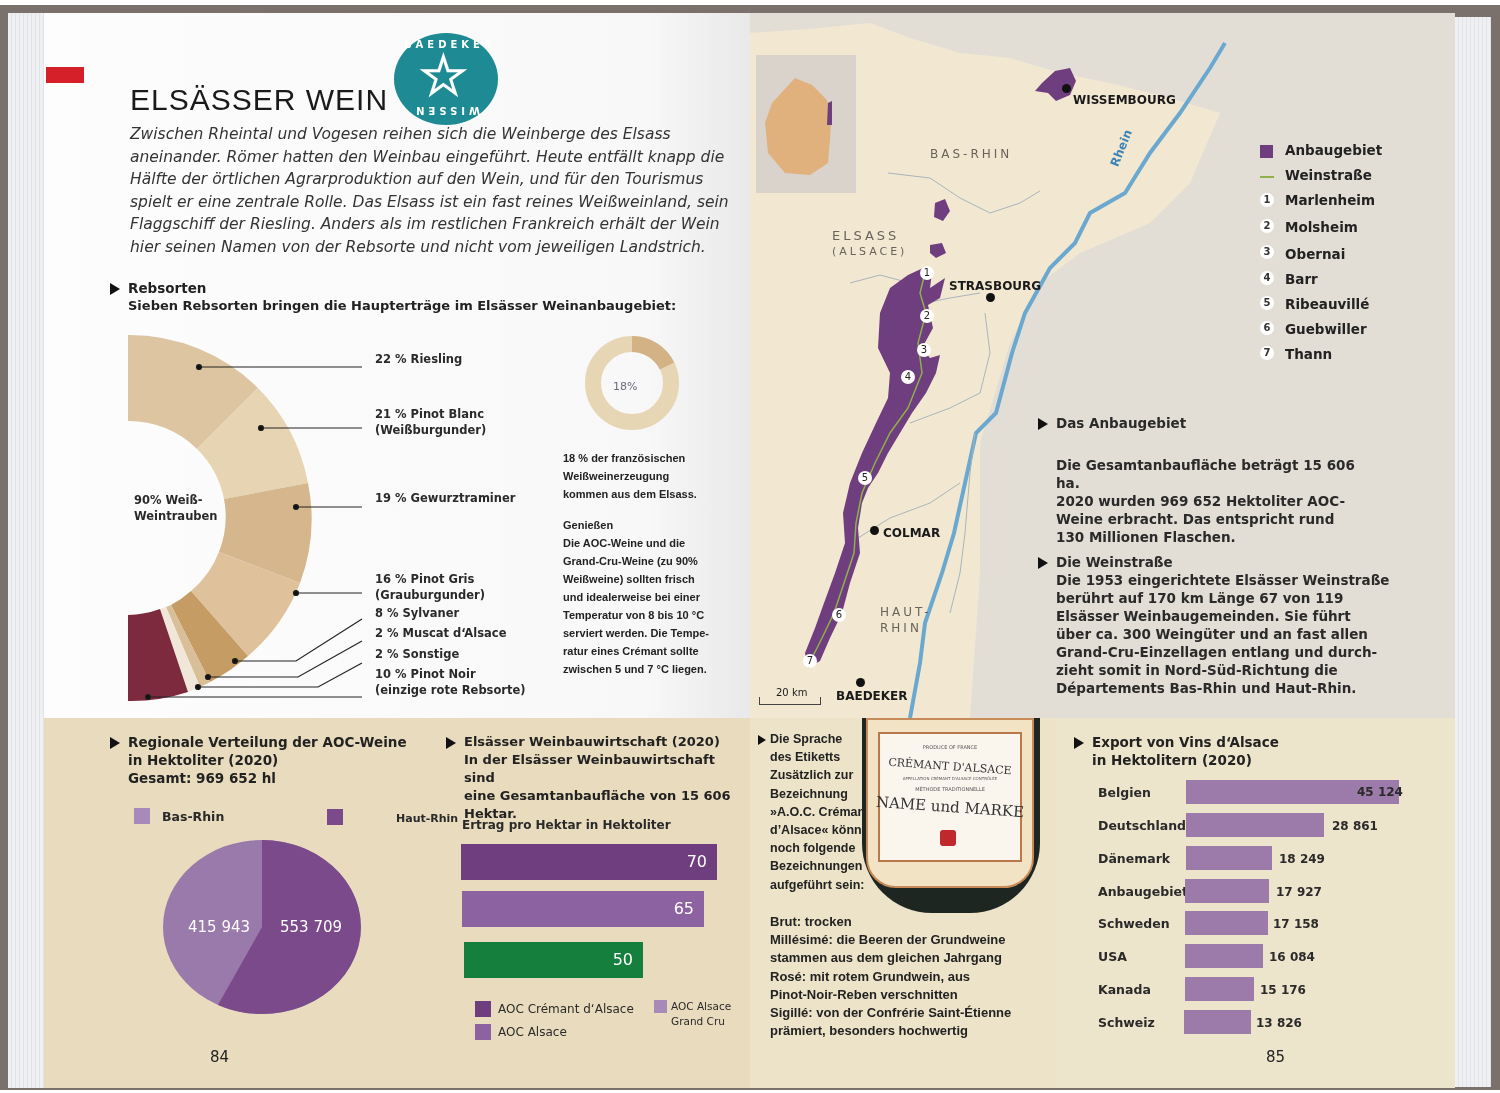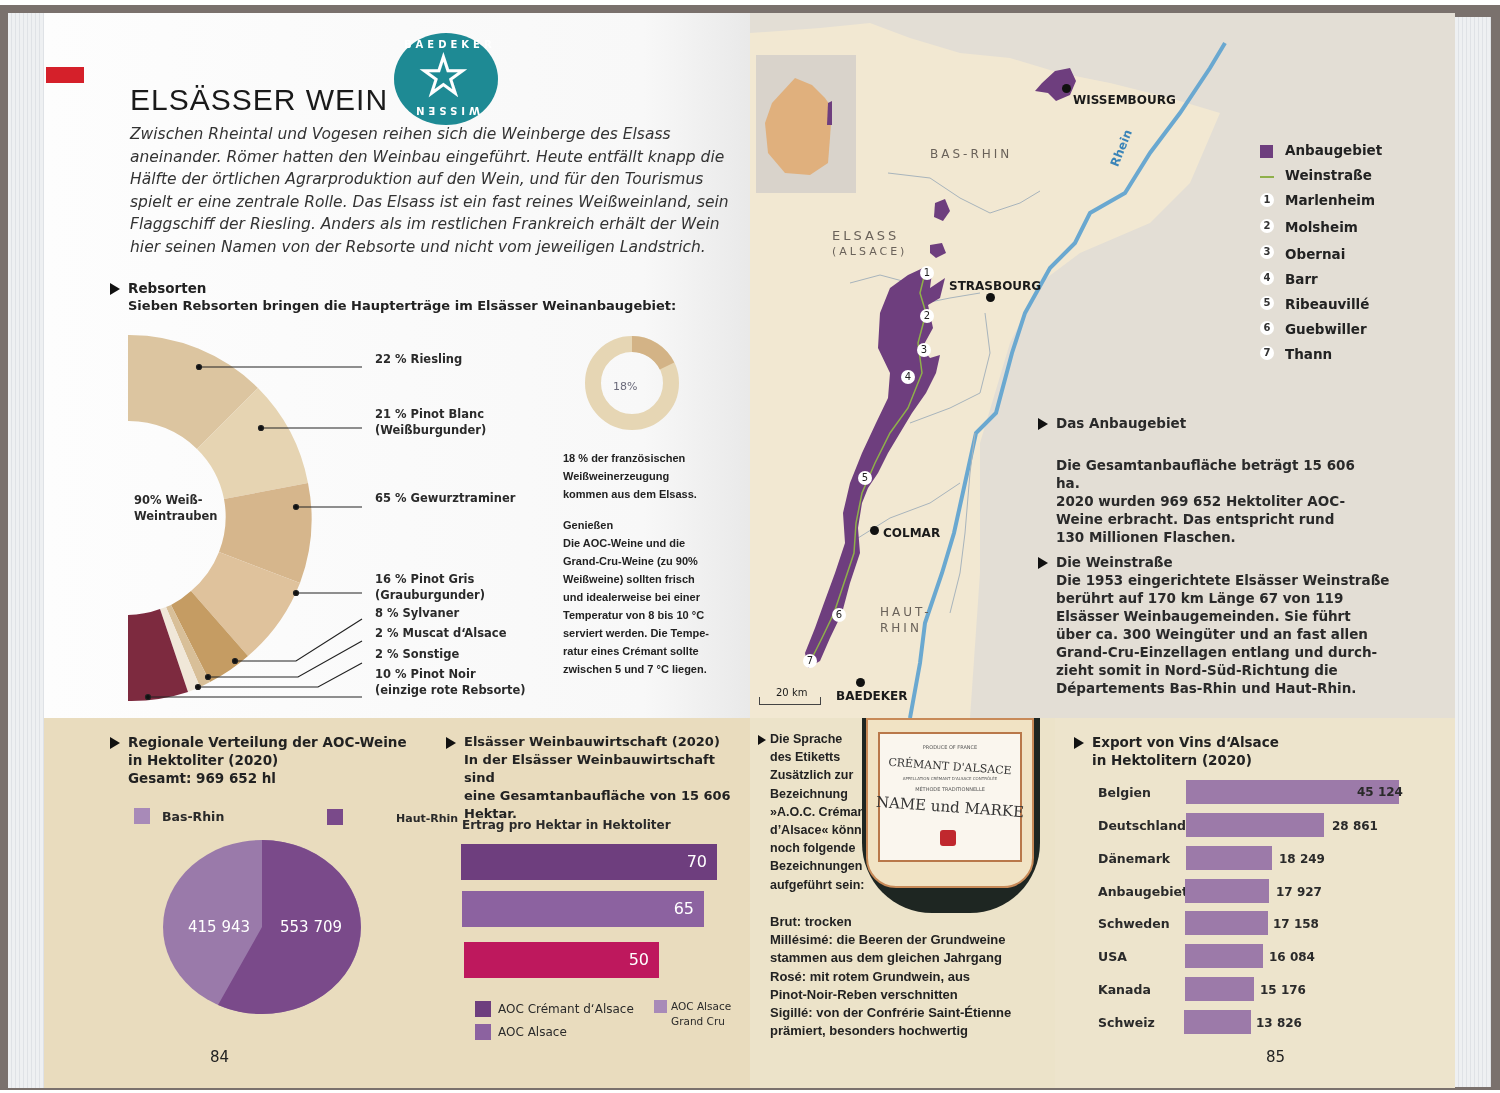--- a/index.html
+++ b/index.html
@@ -99,21 +99,21 @@
     </svg>
     <div class="lbl" style="left:90px;top:480px;">
       <div>90% Weiß-</div>
         <div>Weintrauben</div>
     </div>
     <div class="lbl" style="left:331px;top:339px;">22 % Riesling</div>
     <div class="lbl" style="left:331px;top:394px;">
         <div>21 % Pinot Blanc</div>
         <div>(Weißburgunder)</div>
       </div>
-    <div class="lbl" style="left:331px;top:478px;">65 % Gewurztraminer</div>
+    <div class="lbl" style="left:331px;top:478px;">19 % Gewurztraminer</div>
     <div class="lbl" style="left:331px;top:559px;">
         <div>16 % Pinot Gris</div>
         <div>(Grauburgunder)</div>
       </div>
     <div class="lbl" style="left:331px;top:593px;">8 % Sylvaner</div>
     <div class="lbl" style="left:331px;top:613px;">2 % Muscat d‘Alsace</div>
     <div class="lbl" style="left:331px;top:634px;">2 % Sonstige</div>
     <div class="lbl" style="left:331px;top:654px;">
         <div>10 % Pinot Noir</div>
         <div>(einzige rote Rebsorte)</div>
@@ -159,21 +159,21 @@
       <div class="lbl" style="left:236px;top:202px;color:#fff;font-size:15px;font-weight:normal;">553 709</div>
 
       <div class="sec-head" style="left:402px;top:15px;font-size:13px;">
         <div><span class="tri"></span><span>Elsässer Weinbauwirtschaft (2020)</span></div>
         <div style="padding-left:18px;">In der Elsässer Weinbauwirtschaft sind</div>
         <div style="padding-left:18px;">eine Gesamtanbaufläche von 15 606 Hektar.</div>
       </div>
       <div class="lbl" style="left:418px;top:100px;font-size:12px;">Ertrag pro Hektar in Hektoliter</div>
       <div class="bar" style="left:417px;top:126px;width:256px;background:#6e3e7e;">70</div>
       <div class="bar" style="left:418px;top:173px;width:242px;background:#8c62a0;">65</div>
-      <div class="bar" style="left:420px;top:224px;width:195px;background:#be185d;">50</div>
+      <div class="bar" style="left:420px;top:224px;width:179px;background:#15803d;">50</div>
       <div class="legend-sq" style="left:431px;top:283px;background:#6e3e7e;"></div>
       <div class="lbl" style="left:454px;top:284px;font-size:12px;font-weight:normal;">AOC Crémant d‘Alsace</div>
       <div class="legend-sq" style="left:431px;top:306px;background:#8c62a0;"></div>
       <div class="lbl" style="left:454px;top:307px;font-size:12px;font-weight:normal;">AOC Alsace</div>
       <div class="legend-sq" style="left:610px;top:282px;width:13px;height:13px;background:#a88ab8;"></div>
       <div class="lbl" style="left:627px;top:281px;font-size:10.5px;font-weight:normal;line-height:15px;">
           <div>AOC Alsace</div>
           <div>Grand Cru</div>
         </div>
 

